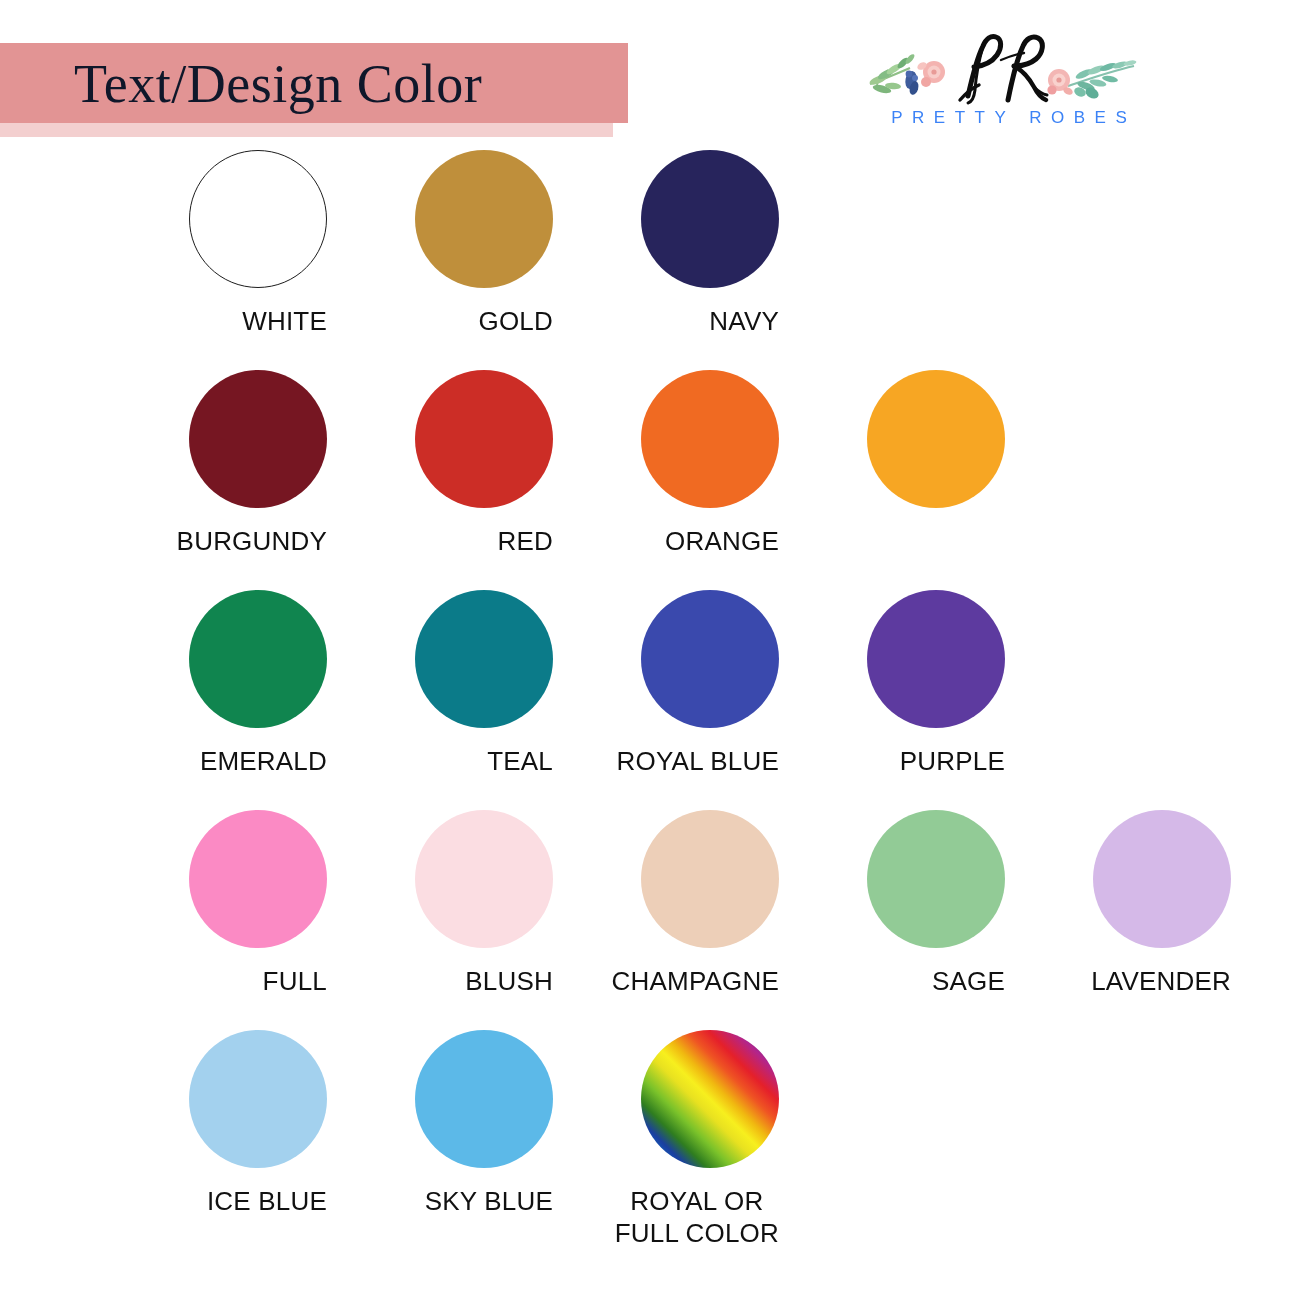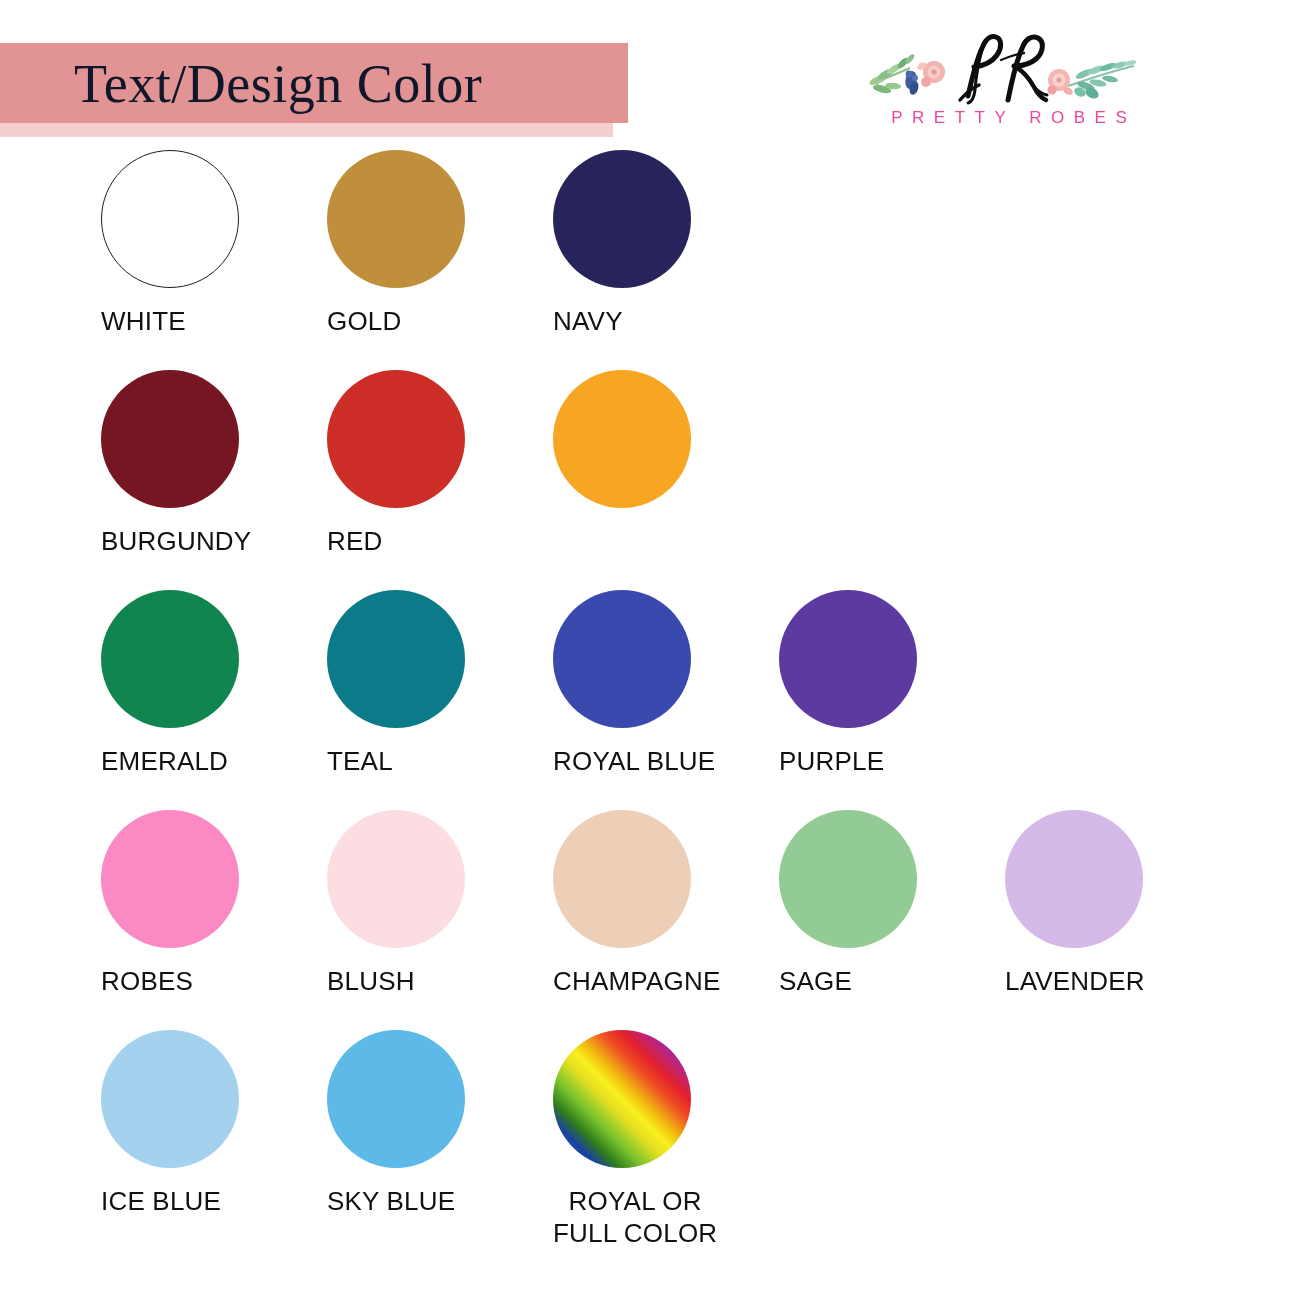--- a/index.html
+++ b/index.html
@@ -83,41 +83,41 @@
     height: 50px;
   }
   .logo-wordmark {
     position: absolute;
     left: 0;
     top: 74px;
     width: 290px;
     text-align: center;
     font-size: 17px;
     letter-spacing: 9.5px;
-    color: #ec4899;
+    color: #3b82f6;
     text-indent: 9.5px;
   }
 
   
   .grid {
     position: absolute;
     left: 0;
     top: 150px;
     width: 1294px;
   }
   .row {
     display: flex;
     height: 220px;
   }
   .cell {
     width: 226px;
     margin-left: 0;
     display: flex;
     flex-direction: column;
-    align-items: flex-start;
+    align-items: flex-end;
   }
   .row > .cell:first-child { margin-left: 101px; }
 
   .dot {
     width: 138px;
     height: 138px;
     border-radius: 50%;
     box-sizing: border-box;
   }
   .dot.outlined {
@@ -246,20 +246,24 @@
   <div class="row">
     <div class="cell">
       <div class="dot" style="background: rgb(118, 22, 34);"></div>
       <div class="label">BURGUNDY</div>
     </div>
     <div class="cell">
       <div class="dot" style="background: rgb(204, 45, 38);"></div>
       <div class="label">RED</div>
     </div>
     <div class="cell">
+      <div class="dot" style="background: rgb(240, 106, 34);"></div>
+      <div class="label">ORANGE</div>
+    </div>
+    <div class="cell">
       <div class="dot" style="background: rgb(247, 166, 35);"></div>
     </div>
   </div>
 
   <div class="row">
     <div class="cell">
       <div class="dot" style="background: rgb(16, 133, 79);"></div>
       <div class="label">EMERALD</div>
     </div>
     <div class="cell">
@@ -272,21 +276,21 @@
     </div>
     <div class="cell">
       <div class="dot" style="background: rgb(93, 58, 159);"></div>
       <div class="label">PURPLE</div>
     </div>
   </div>
 
   <div class="row">
     <div class="cell">
       <div class="dot" style="background: rgb(251, 138, 196);"></div>
-      <div class="label">ROBES</div>
+      <div class="label">FULL</div>
     </div>
     <div class="cell">
       <div class="dot" style="background: rgb(251, 221, 226);"></div>
       <div class="label">BLUSH</div>
     </div>
     <div class="cell">
       <div class="dot" style="background: rgb(237, 207, 184);"></div>
       <div class="label">CHAMPAGNE</div>
     </div>
     <div class="cell">

